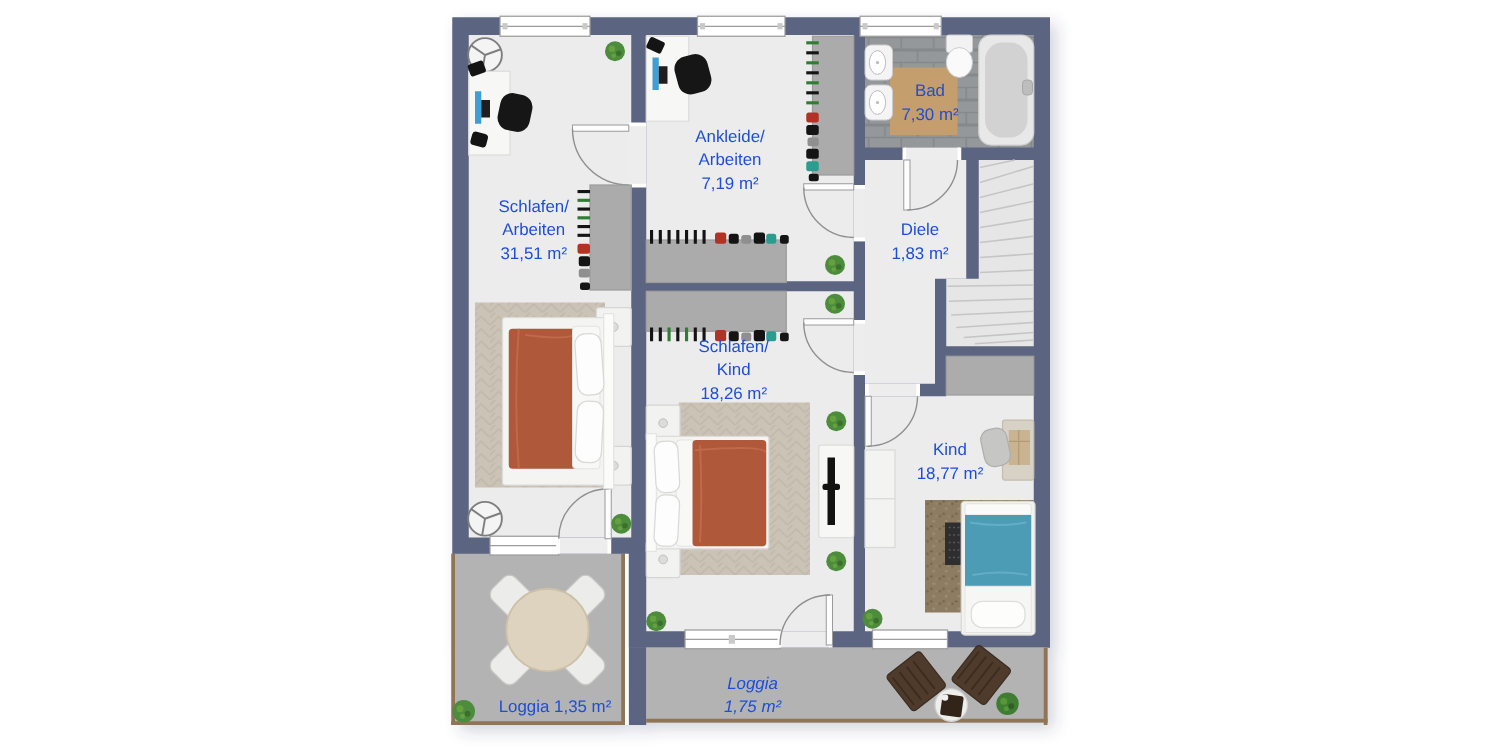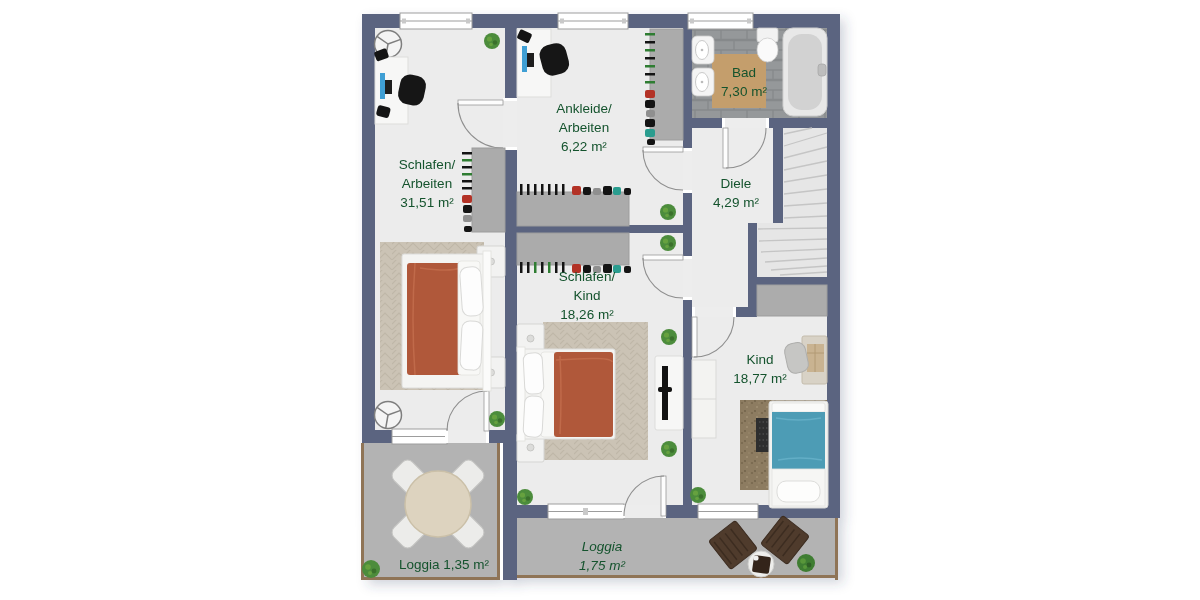--- a/index.html
+++ b/index.html
@@ -1,20 +1,20 @@
 <!DOCTYPE html>
 <html><head>
 <meta charset="utf-8">
 <style>
   html,body{margin:0;padding:0;background:#ffffff;}
   .stage{position:relative;width:1200px;height:600px;background:#ffffff;overflow:hidden;
          font-family:"Liberation Sans", sans-serif;}
   .stage svg{position:absolute;left:0;top:0;}
   .lbl{position:absolute;transform:translate(-50%,-50%);text-align:center;
-       color:#14532d;font-size:13.5px;line-height:1.42;white-space:nowrap;}
+       color:#1d4ed8;font-size:13.5px;line-height:1.42;white-space:nowrap;}
   .lbl span{display:block;}
 </style>
 </head>
 <body>
 
 <div class="stage">
 
 <svg width="1200" height="600" viewBox="0 0 1200 600">
   <defs>
     <filter id="softshadow" x="-10%" y="-10%" width="130%" height="130%">
@@ -444,29 +444,29 @@
 </svg>
 
 <div class="lbl" style="left:427px;top:184px;">
   <span>Schlafen/</span>
   <span>Arbeiten</span>
   <span>31,51 m²</span>
 </div>
 <div class="lbl" style="left:584px;top:128px;">
   <span>Ankleide/</span>
   <span>Arbeiten</span>
-  <span>6,22 m²</span>
+  <span>7,19 m²</span>
 </div>
 <div class="lbl" style="left:744px;top:82px;">
   <span>Bad</span>
   <span>7,30 m²</span>
 </div>
 <div class="lbl" style="left:736px;top:193px;">
   <span>Diele</span>
-  <span>4,29 m²</span>
+  <span>1,83 m²</span>
 </div>
 <div class="lbl" style="left:587px;top:296px;">
   <span>Schlafen/</span>
   <span>Kind</span>
   <span>18,26 m²</span>
 </div>
 <div class="lbl" style="left:760px;top:369px;">
   <span>Kind</span>
   <span>18,77 m²</span>
 </div>

